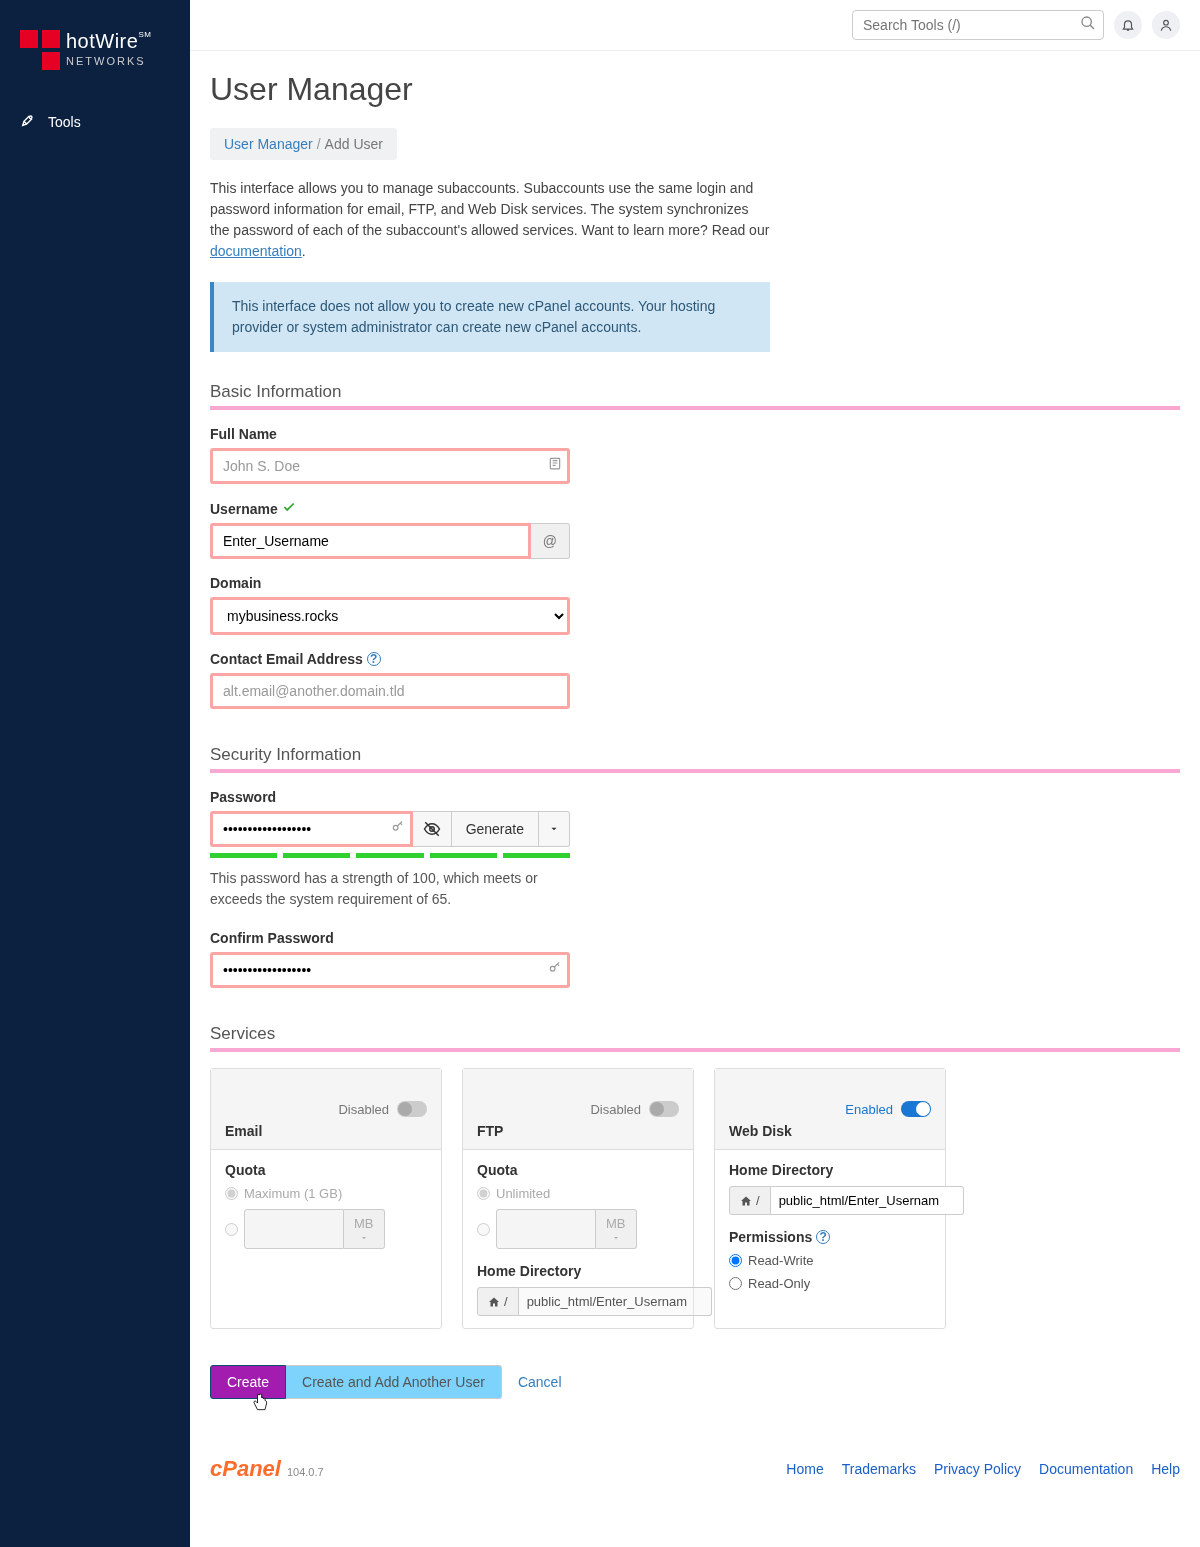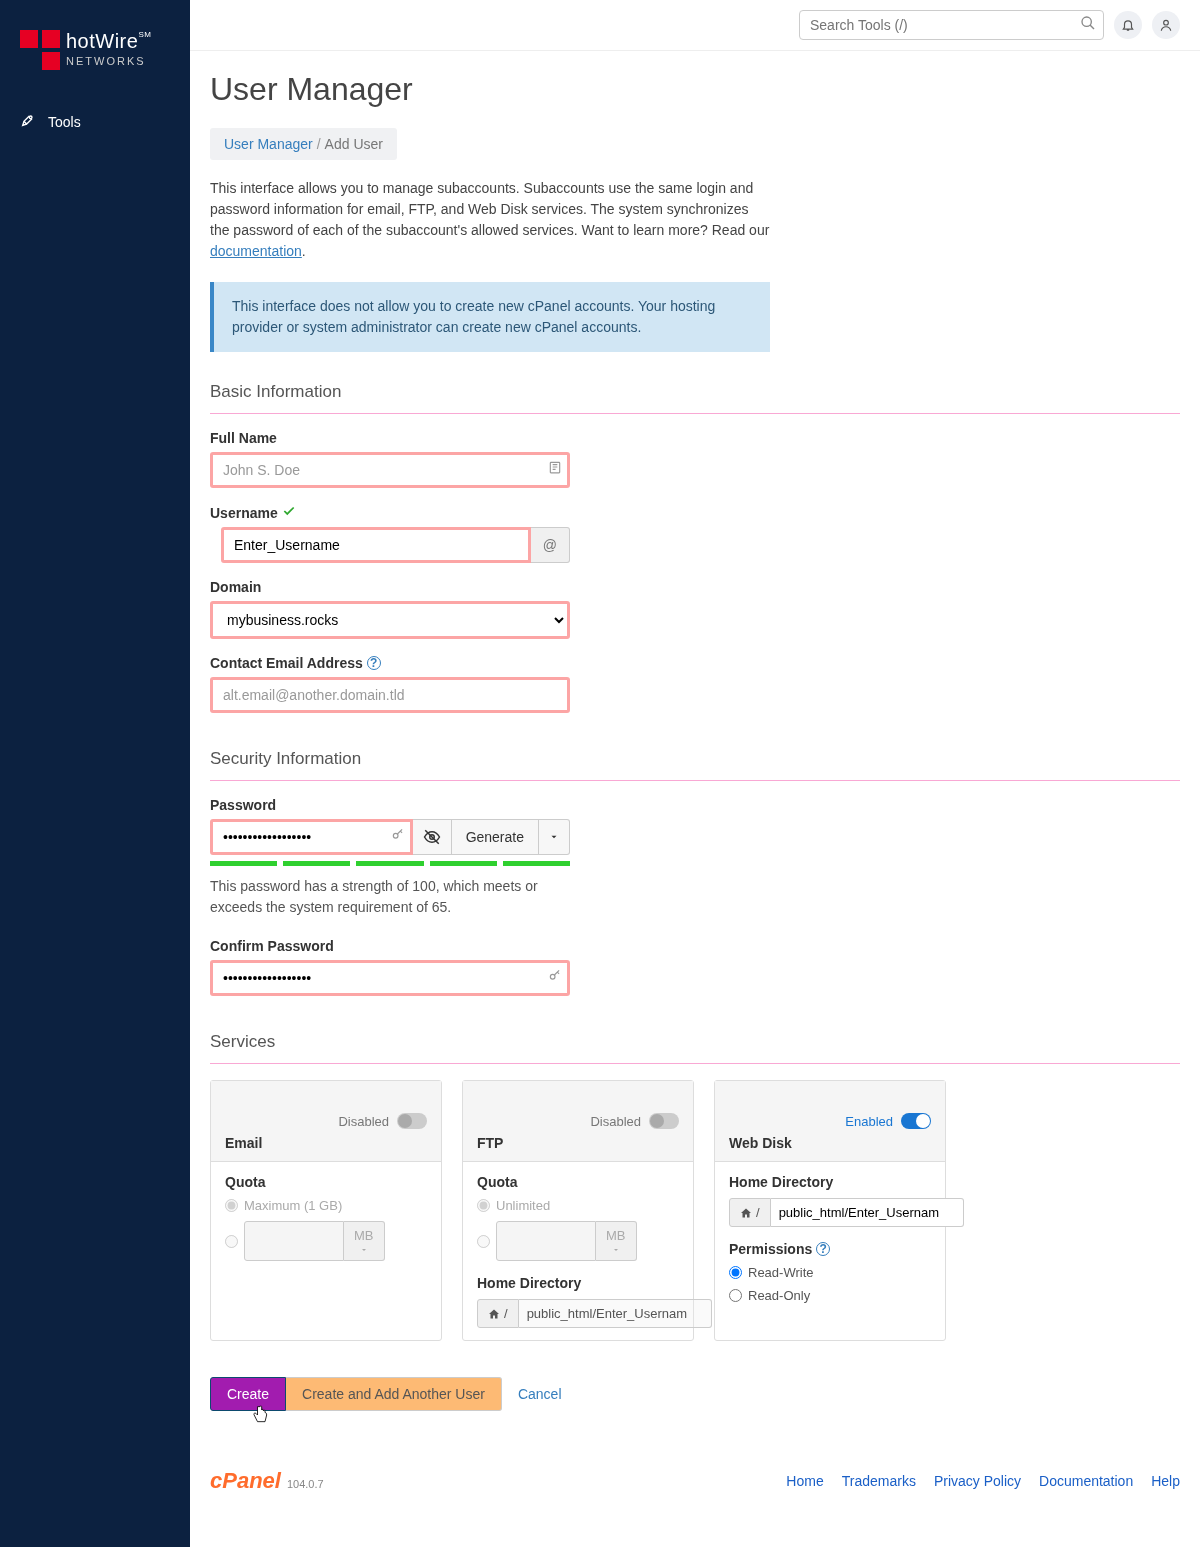--- a/index.html
+++ b/index.html
@@ -11,41 +11,41 @@
 .logo-squares { display: flex; flex-direction: column; gap: 4px; }
 .logo-row1 { display: flex; gap: 4px; }
 .sq { width: 18px; height: 18px; background: #e60023; }
 .logo-text { font-size: 20px; font-weight: 500; letter-spacing: 0.5px; }
 .logo-text sup { font-size: 8px; vertical-align: top; }
 .logo-sub { font-size: 11px; letter-spacing: 2px; color: #ccc; margin-top: 2px; }
 .nav-item { display: flex; align-items: center; padding: 12px 20px; gap: 12px; cursor: pointer; }
 .nav-item svg { width: 16px; height: 16px; }
 .main { flex: 1; background: #fff; }
 .topbar { display: flex; justify-content: flex-end; align-items: center; padding: 10px 20px; gap: 10px; border-bottom: 1px solid #eee; }
-.search-wrap { position: relative; width: 305px; }
+.search-wrap { position: relative; width: 252px; }
 .search-input { width: 100%; padding: 6px 30px 6px 10px; border: 1px solid #ccc; border-radius: 4px; font-size: 14px; }
 .search-icon-wrap { position: absolute; right: 8px; top: 5px; color: #888; }
 .icon-btn { width: 28px; height: 28px; border-radius: 50%; background: #eef0f4; display: flex; align-items: center; justify-content: center; cursor: pointer; color: #555; }
 .content { padding: 20px; }
 .page-title { font-size: 32px; font-weight: 300; color: #444; margin-bottom: 20px; }
 .breadcrumb { display: inline-flex; background: #f0f1f3; padding: 8px 14px; border-radius: 3px; margin-bottom: 18px; font-size: 14px; }
 .breadcrumb .link { color: #357ebd; }
 .breadcrumb .sep { color: #999; margin: 0 4px; }
 .breadcrumb .current { color: #777; }
 .intro { max-width: 560px; color: #444; line-height: 1.5; margin-bottom: 20px; }
 .intro a { color: #357ebd; text-decoration: underline; }
 .info-box { background: #d1e6f4; border-left: 4px solid #3a87c7; padding: 14px 18px; max-width: 560px; color: #2c5777; line-height: 1.5; margin-bottom: 30px; }
-.section-title { font-size: 17px; color: #555; font-weight: 400; border-bottom: 1px solid #f9a8d4; padding-bottom: 11px; margin-bottom: 16px; }
+.section-title { font-size: 17px; color: #555; font-weight: 400; border-bottom: 4px solid #f9a8d4; padding-bottom: 4px; margin-bottom: 16px; }
 .form-row { max-width: 360px; margin-bottom: 16px; }
 .form-label { font-weight: 600; font-size: 14px; color: #333; margin-bottom: 6px; display: flex; align-items: center; gap: 4px; }
 .check-icon { color: #2fa82f; }
 .help-icon { color: #357ebd; font-size: 12px; border: 1px solid #357ebd; border-radius: 50%; width: 14px; height: 14px; display: inline-flex; align-items: center; justify-content: center; }
 .text-input, .select-input { width: 100%; padding: 7px 10px; border: 3px solid #fca5a5; border-radius: 3px; font-size: 14px; background: #fff; }
 .text-input::placeholder { color: #999; }
-.input-group { display: flex; margin-left: 11px; }
+.input-group { display: flex; }
 .input-group .text-input { border-radius: 3px 0 0 3px; flex: 1; }
 .input-addon { padding: 7px 12px; border: 1px solid #ccc; border-left: none; background: #f0f0f0; border-radius: 0 3px 3px 0; color: #777; display: flex; align-items: center; }
 .input-with-icon { position: relative; }
 .input-with-icon .text-input { padding-right: 30px; }
 .input-inner-icon { position: absolute; right: 8px; top: 8px; color: #999; }
 .password-group { display: flex; max-width: 360px; }
 .password-group .input-with-icon { flex: 1; }
 .password-group .text-input { border-radius: 3px 0 0 3px; }
 .pw-btn { padding: 7px 10px; border: 1px solid #ccc; border-left: none; background: #f7f7f7; display: flex; align-items: center; cursor: pointer; }
 .pw-btn.gen { padding: 7px 14px; }
@@ -68,21 +68,21 @@
 .radio-row.disabled { color: #aaa; }
 .radio-row input { margin: 0; }
 .quota-input { display: flex; margin-left: 20px; }
 .quota-input input { width: 100px; padding: 6px; border: 1px solid #ccc; border-radius: 3px 0 0 3px; background: #f5f5f5; }
 .quota-unit { padding: 6px 10px; border: 1px solid #ccc; border-left: none; background: #f0f0f0; border-radius: 0 3px 3px 0; font-size: 13px; display: flex; align-items: center; gap: 3px; flex-direction: column; }
 .home-group { display: flex; }
 .home-prefix { padding: 6px 10px; border: 1px solid #ccc; background: #f0f0f0; border-radius: 3px 0 0 3px; display: flex; align-items: center; gap: 4px; color: #555; font-size: 13px; }
 .home-input { flex: 1; padding: 6px 8px; border: 1px solid #ccc; border-left: none; border-radius: 0 3px 3px 0; font-size: 13px; }
 .footer-actions { display: flex; gap: 0; margin-top: 30px; align-items: center; }
 .btn-primary { background: #a21caf; color: #fff; padding: 8px 16px; border: 1px solid #0c4a6e; border-radius: 3px 0 0 3px; cursor: pointer; font-size: 14px; }
-.btn-secondary { background: #fdba74; color: #555; padding: 8px 16px; border: 1px solid #ccc; border-left: none; border-radius: 0 3px 3px 0; cursor: pointer; font-size: 14px; }
+.btn-secondary { background: #7dd3fc; color: #555; padding: 8px 16px; border: 1px solid #ccc; border-left: none; border-radius: 0 3px 3px 0; cursor: pointer; font-size: 14px; }
 .btn-link { background: none; border: none; color: #357ebd; padding: 8px 16px; cursor: pointer; font-size: 14px; }
 .cursor-hand { position: relative; left: 40px; top: -8px; }
 .bottom-footer { display: flex; justify-content: space-between; align-items: center; margin-top: 20px; padding-top: 10px; }
 .cpanel-logo { display: flex; align-items: baseline; gap: 6px; }
 .cpanel-text { font-style: italic; font-weight: 700; font-size: 22px; color: #ff6c2c; }
 .cpanel-ver { font-size: 11px; color: #888; }
 .footer-links { display: flex; gap: 18px; }
 .footer-links a { color: #1a5fc7; text-decoration: none; font-size: 14px; }
 .section-block { margin-bottom: 36px; }
 </style>

